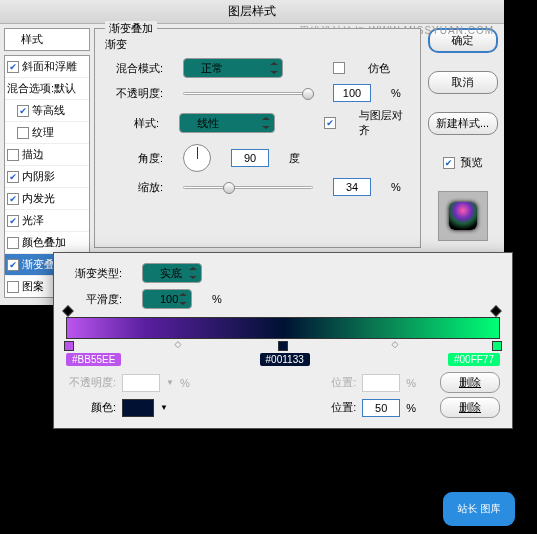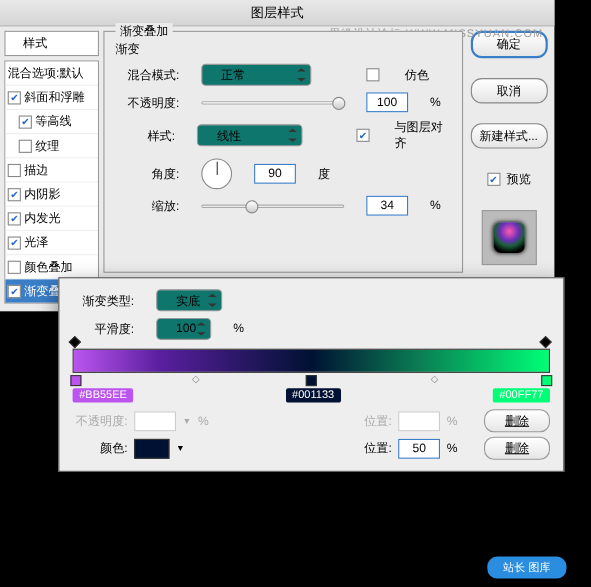--- a/index.html
+++ b/index.html
@@ -54,38 +54,38 @@
   .colortag-row { display: flex; justify-content: space-between; margin-top: 14px; margin-bottom: 6px; font-size: 10px; }
   .colortag { color: #fff; padding: 1px 6px; border-radius: 2px; }
   .stop-row { display: flex; align-items: center; gap: 6px; margin-top: 4px; }
   .stop-row .lab { width: 50px; text-align: right; }
   .grey { color: #aaa; }
   .val-input { width: 38px; height: 18px; border: 1px solid #aaa; background: #fff; display: inline-flex; align-items: center; justify-content: center; }
   .val-input.disabled { border-color: #ccc; }
   .colsw { width: 32px; height: 18px; border: 1px solid #333; background: #001133; }
   .pill-btn { border: 1px solid #999; background: linear-gradient(#fff,#e6e6e6); border-radius: 9px; padding: 2px 18px; font-size: 11px; text-decoration: underline; }
 
-  .logo-badge { position: absolute; right: 22px; bottom: 8px; width: 72px; height: 20px; background: linear-gradient(to right,#2a8de0,#2a8de0); border-radius: 9px; color: #fff; font-size: 10px; display: flex; align-items: center; justify-content: center; }
+  .logo-badge { position: absolute; right: 22px; bottom: 8px; width: 72px; height: 34px; background: linear-gradient(to right,#2a8de0,#2a8de0); border-radius: 9px; color: #fff; font-size: 10px; display: flex; align-items: center; justify-content: center; }
 </style>
 </head>
 <body>
 
 <div class="window">
   <div class="titlebar">图层样式</div>
   <div class="content">
     <span class="watermark">思缘设计论坛  WWW.MISSYUAN.COM</span>
 
     <div class="sidebar">
       <div class="sidebar-heading">样式</div>
       <div class="sidebar-sub">
+        <div class="sidebar-item">
+            <span class="chk on"></span>
+            <span>斜面和浮雕</span>
+          </div>
         <div class="sidebar-item">混合选项:默认</div>
-        <div class="sidebar-item">
-            <span class="chk on"></span>
-            <span>斜面和浮雕</span>
-          </div>
         <div class="sidebar-item" style="padding-left:12px">
             <span class="chk on"></span>
             <span>等高线</span>
           </div>
         <div class="sidebar-item" style="padding-left:12px">
             <span class="chk"></span>
             <span>纹理</span>
           </div>
         <div class="sidebar-item">
             <span class="chk"></span>
@@ -103,20 +103,24 @@
             <span class="chk on"></span>
             <span>光泽</span>
           </div>
         <div class="sidebar-item">
             <span class="chk"></span>
             <span>颜色叠加</span>
           </div>
         <div class="sidebar-item sel">
             <span class="chk on"></span>
             <span>渐变叠</span>
+          </div>
+        <div class="sidebar-item">
+            <span class="chk"></span>
+            <span>图案</span>
           </div>
       </div>
     </div>
 
     <div class="main-panel">
       <span class="panel-title">渐变叠加</span>
       <div style="font-size:11px;margin-bottom:6px">渐变</div>
 
       <div class="row">
         <span class="row-label">混合模式:</span>

